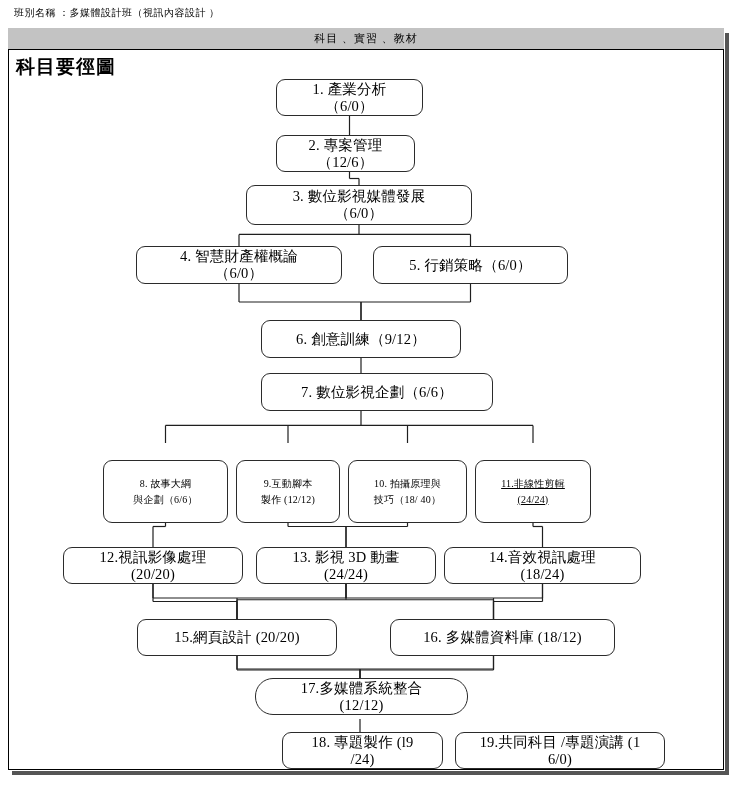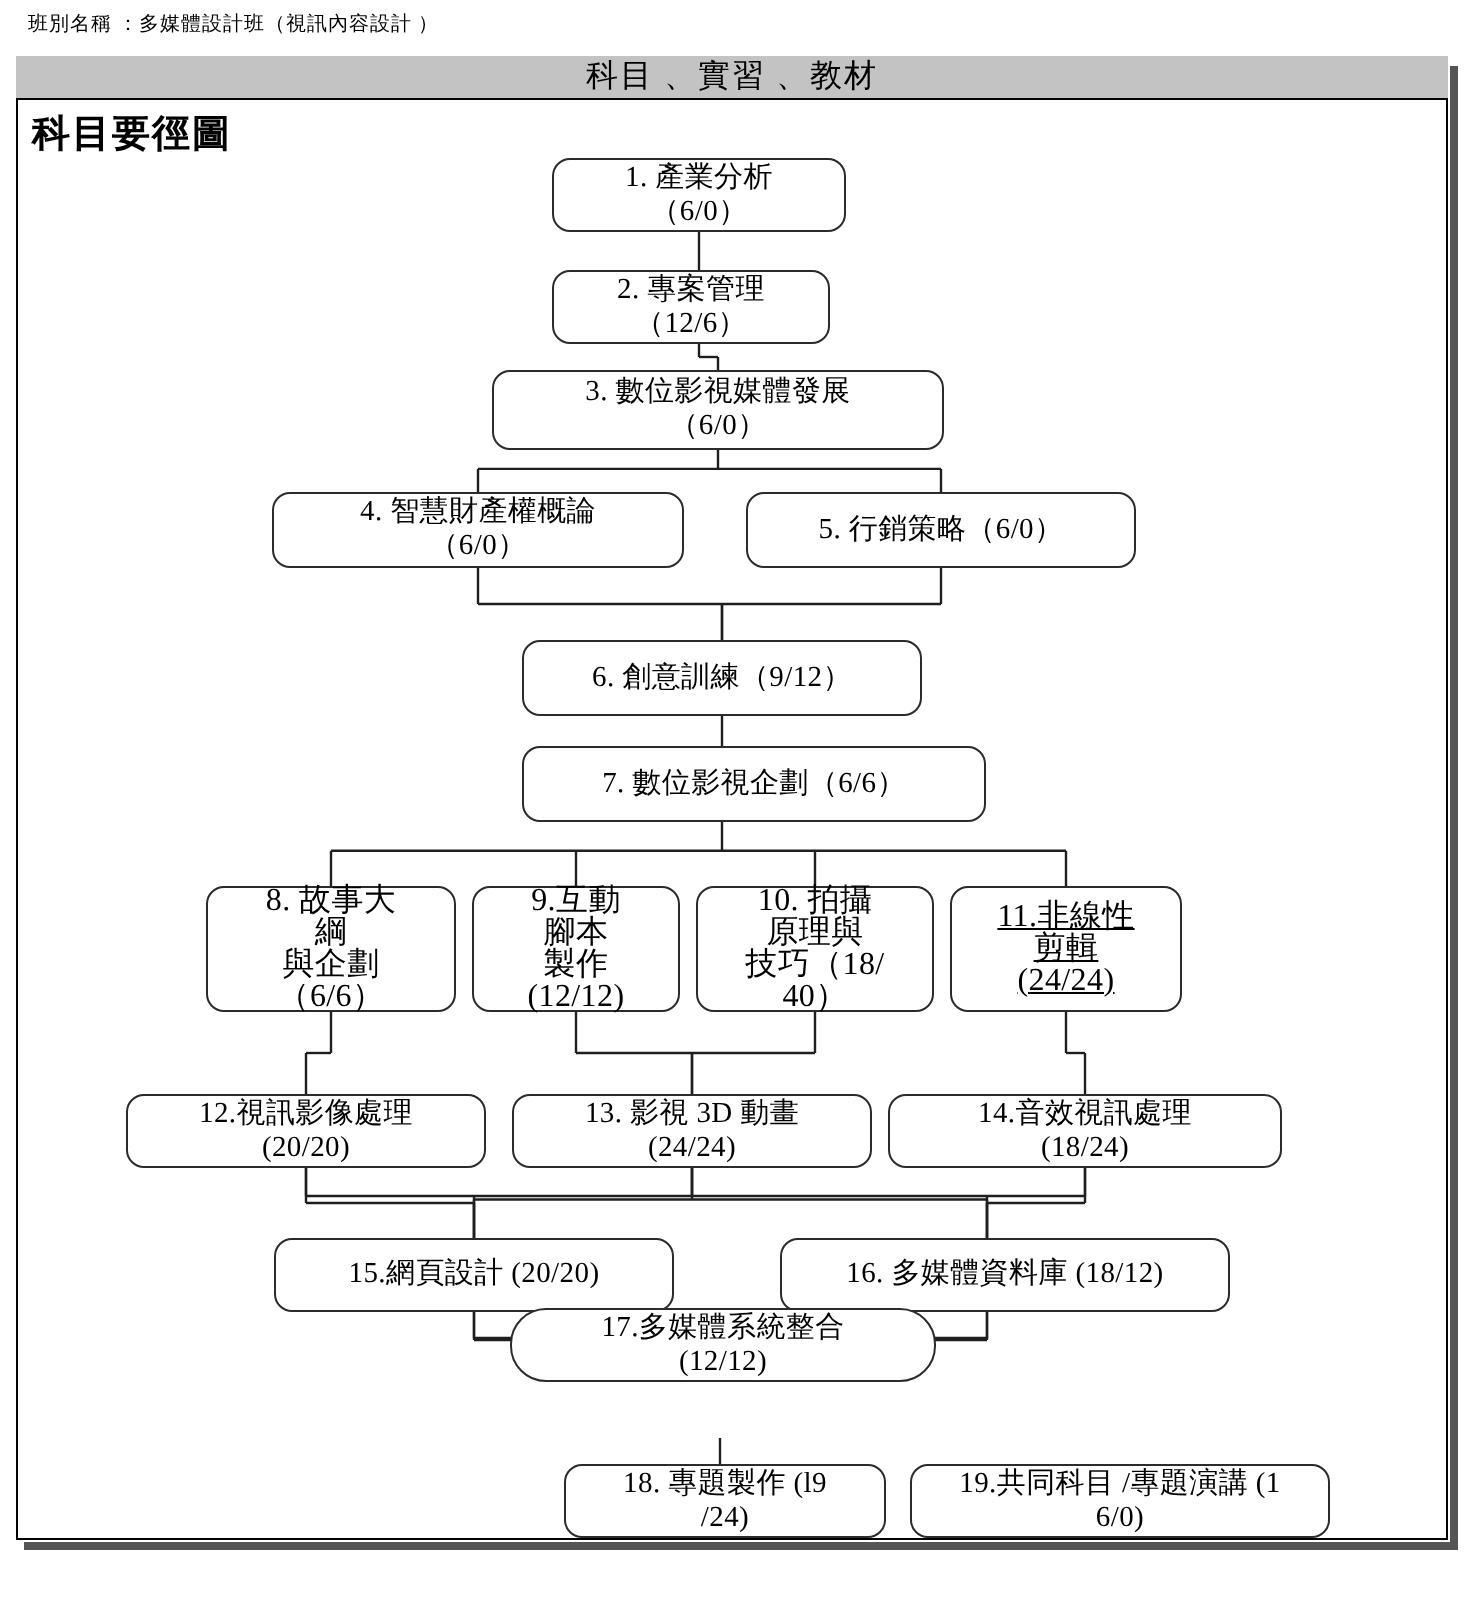--- a/index.html
+++ b/index.html
@@ -24,39 +24,39 @@
     border-right:3px solid #4a4a4a;border-bottom:3px solid #4a4a4a;
     box-sizing:border-box;z-index:-1;
   }
   #frame-shadow-r{position:absolute;left:725px;top:33px;width:4px;height:742px;background:#555;}
   #frame-shadow-b{position:absolute;left:12px;top:771px;width:717px;height:4px;background:#555;}
   
   #section-header{
     position:absolute;left:8px;top:28px;width:716px;height:22px;
     background:#c3c3c3;border-bottom:1px solid #000;box-sizing:border-box;
     display:flex;align-items:center;justify-content:center;
-    font-size:16px;letter-spacing:1px;
+    font-size:11px;letter-spacing:1px;
   }
   
   #diagram-title{
     position:absolute;left:16px;top:54px;
     font-size:19px;font-weight:bold;letter-spacing:1px;white-space:nowrap;
   }
   
   #canvas{position:absolute;left:0;top:0;width:742px;height:800px;}
   #wires{position:absolute;left:0;top:0;width:742px;height:800px;}
   
   .node{
     position:absolute;box-sizing:border-box;
     border:1px solid #2b2b2b;border-radius:9px;background:#ffffff;
     display:flex;align-items:center;justify-content:center;text-align:center;
     font-size:14.5px;line-height:17px;letter-spacing:.2px;
     padding:0 22px;white-space:pre-line;
   }
-  .node.small{font-size:16px;line-height:16px;}
+  .node.small{font-size:10px;line-height:16px;margin-top:17px;}
 </style>
 </head>
 <body>
 
 <div id="class-caption">班別名稱 ：多媒體設計班（視訊內容設計 ）</div>
 
 <div id="frame-shadow-r"></div>
 <div id="frame-shadow-b"></div>
 
 <div id="doc-frame"></div>
@@ -146,16 +146,16 @@
 製作 (12/12)</span></div>
     <div class="node small" style="left: 348px; top: 443px; width: 119px; height: 63px;"><span>10. 拍攝原理與
 技巧（18/ 40）</span></div>
     <div class="node small" style="left: 475px; top: 443px; width: 116px; height: 63px; text-decoration: underline;"><span>11.非線性剪輯
 (24/24)</span></div>
     <div class="node" style="left: 63px; top: 547px; width: 180px; height: 37px;"><span>12.視訊影像處理 (20/20)</span></div>
     <div class="node" style="left: 256px; top: 547px; width: 180px; height: 37px;"><span>13. 影視  3D  動畫 (24/24)</span></div>
     <div class="node" style="left: 444px; top: 547px; width: 197px; height: 37px;"><span>14.音效視訊處理 (18/24)</span></div>
     <div class="node" style="left: 137px; top: 619px; width: 200px; height: 37px;"><span>15.網頁設計 (20/20)</span></div>
     <div class="node" style="left: 390px; top: 619px; width: 225px; height: 37px;"><span>16. 多媒體資料庫 (18/12)</span></div>
-    <div class="node" style="left: 255px; top: 654px; width: 213px; height: 37px; border-radius: 18px;"><span>17.多媒體系統整合 (12/12)</span></div>
+    <div class="node" style="left: 255px; top: 678px; width: 213px; height: 37px; border-radius: 18px;"><span>17.多媒體系統整合 (12/12)</span></div>
     <div class="node" style="left: 282px; top: 732px; width: 161px; height: 37px;"><span>18. 專題製作 (l9 /24)</span></div>
     <div class="node" style="left: 455px; top: 732px; width: 210px; height: 37px;"><span>19.共同科目 /專題演講 (1 6/0)</span></div>
   </div>
 
 </body></html>

